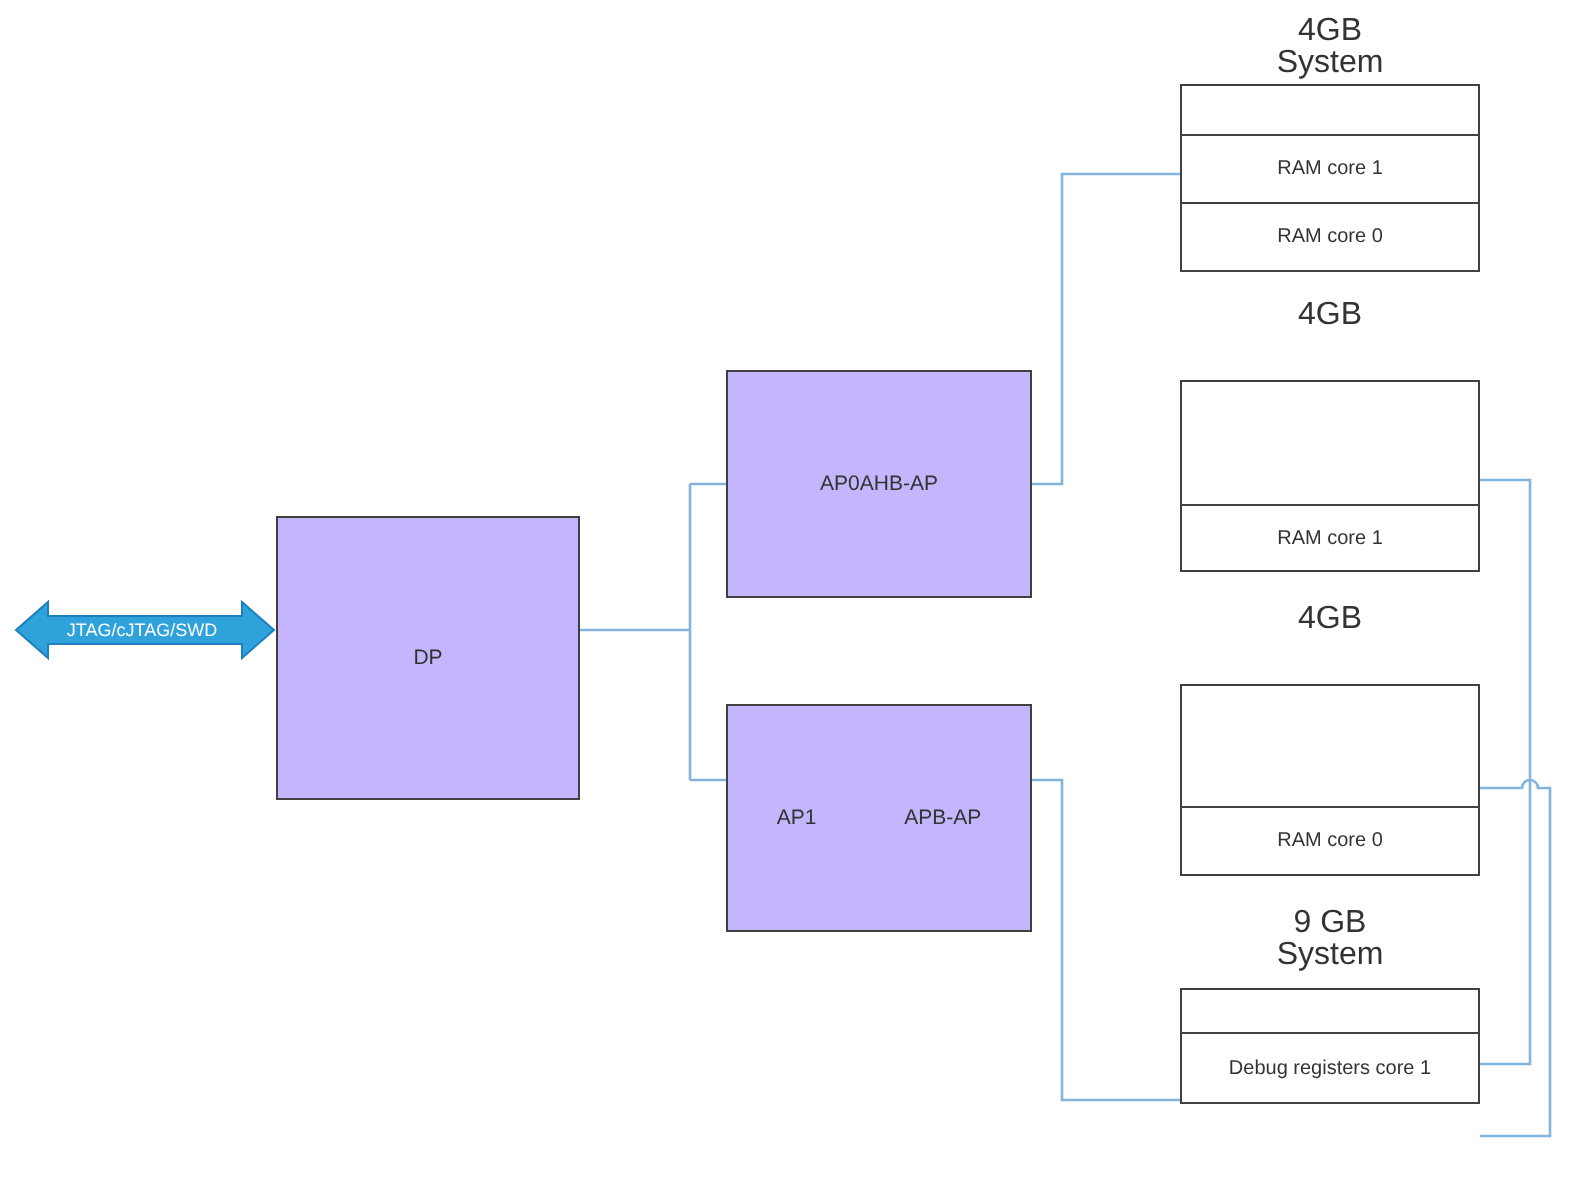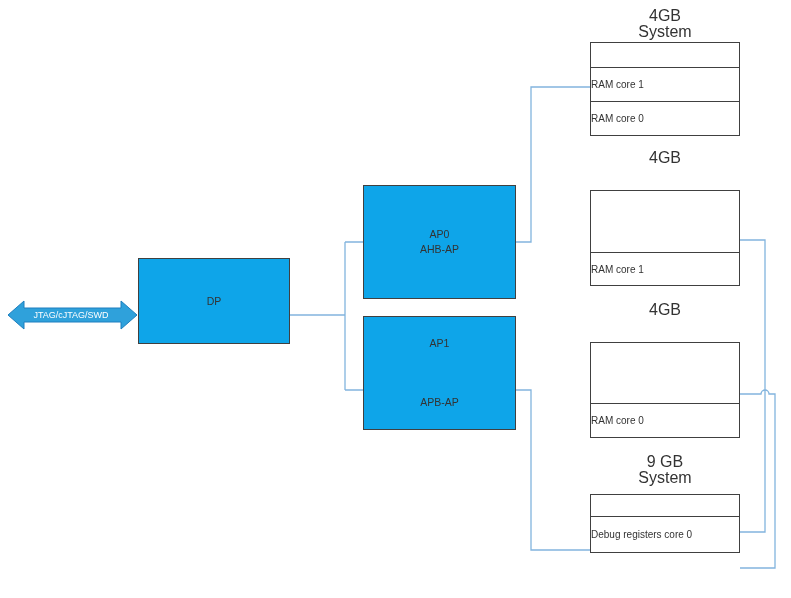--- a/index.html
+++ b/index.html
@@ -1,23 +1,23 @@
 <!DOCTYPE html>
 <html><head>
 <meta charset="utf-8">
 <style>
   * { margin:0; padding:0; box-sizing:border-box; }
   html,body { background:#ffffff; font-family:"Liberation Sans", sans-serif; }
   .canvas { position:relative; width:791px; height:598px; background:#ffffff; overflow:hidden; }
   .wires { position:absolute; left:0; top:0; width:791px; height:598px; }
-  .box { position:absolute; border:1px solid #404040; background:#0ea5e9;
-         display:flex; flex-direction:column; align-items:center; justify-content:center;
+  .box { position:absolute; border:1px solid #404040; background:#c4b5fd;
+         display:flex; flex-direction:row; align-items:center; justify-content:center;
          font-size:10.5px; line-height:15px; color:#333333; text-align:center; }
   .membox { position:absolute; width:150px; border:1px solid #404040; background:#ffffff; }
-  .seg { border-top:1px solid #404040; display:flex; align-items:center; justify-content:flex-start;
+  .seg { border-top:1px solid #404040; display:flex; align-items:center; justify-content:center;
          font-size:10px; color:#333333; }
   .seg:first-child { border-top:none; }
   .region-title { position:absolute; width:150px; text-align:center; font-size:16px;
                   line-height:16px; color:#333333; }
   .arrow-label { position:absolute; left:16px; top:309px; width:110px; height:14px;
                  line-height:13px; font-size:9px; color:#ffffff; text-align:center;
                  white-space:nowrap; }
 </style>
 </head>
 <body>
@@ -29,30 +29,30 @@
     <path d="M516 242 H531 V87 H590"></path>
     <path d="M516 390 H531 V550 H590"></path>
     <path d="M740 240 H765 V532 H740"></path>
     <path d="M740 394 H761 A4 4 0 0 1 769 394 H775 V568 H740"></path>
 
     <polygon fill="#2FA1DB" stroke="#1E7FBF" stroke-width="1" points="8,315 24,301 24,308 121,308 121,301 137,315 121,329 121,322 24,322 24,329"></polygon>
   </svg>
 
   <div class="arrow-label">JTAG/cJTAG/SWD</div>
 
-  <div class="box" style="left:138px; top:258px; width:152px; height:86px;">
+  <div class="box" style="left:138px; top:258px; width:152px; height:142px;">
     <span>DP</span>
   </div>
 
   <div class="box" style="left:363px; top:185px; width:153px; height:114px;">
     <span>AP0</span>
     <span>AHB-AP</span>
   </div>
 
-  <div class="box" style="left:363px; top:316px; width:153px; height:114px;gap:44px;">
+  <div class="box" style="left:363px; top:352px; width:153px; height:114px;gap:44px;">
     <span>AP1</span>
     <span>APB-AP</span>
   </div>
 
   <div class="region-title" style="left:590px; top:8px;">
     <div>4GB</div>
     <div>System</div>
   </div>
   <div class="membox" style="left:590px; top:42px;">
     <div class="seg" style="height:24px"></div>
@@ -83,18 +83,18 @@
       <span>RAM core 0</span>
     </div>
   </div>
 
   <div class="region-title" style="left:590px; top:454px;">
     <div>9 GB</div>
     <div>System</div>
   </div>
   <div class="membox" style="left:590px; top:494px;">
     <div class="seg" style="height:21px"></div>
-    <div class="seg" style="height:36px">
-      <span>Debug registers core 0</span>
+    <div class="seg" style="height:35px">
+      <span>Debug registers core 1</span>
     </div>
   </div>
 
 </div>
 
 </body></html>

